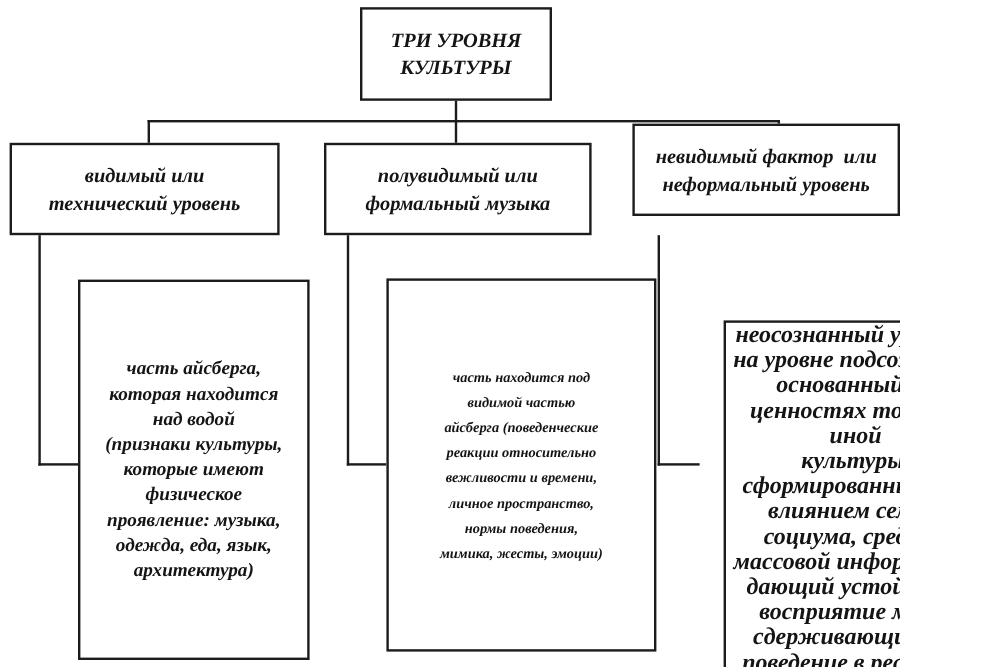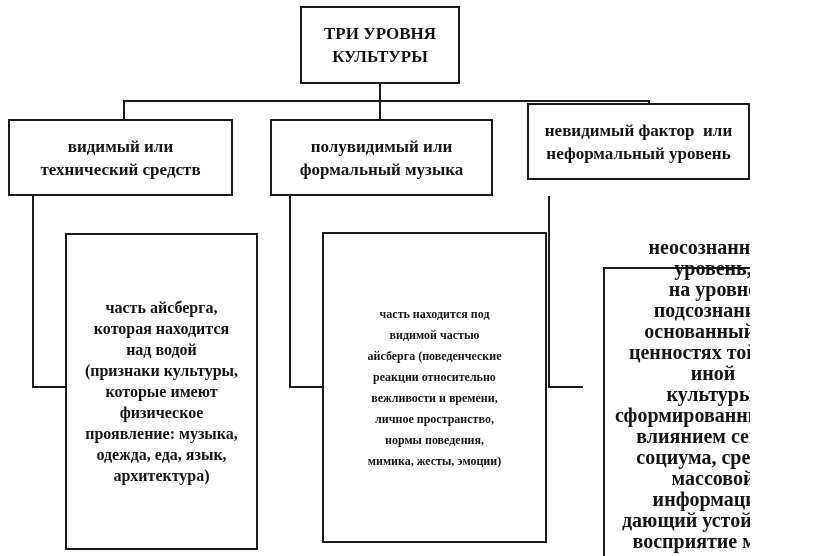--- a/index.html
+++ b/index.html
@@ -8,20 +8,21 @@
     background: #ffffff;
   }
   .canvas {
     position: relative;
     width: 750px;
     height: 556px;
     background: #ffffff;
     font-family: "Liberation Serif", "DejaVu Serif", serif;
     color: #141414;
     overflow: hidden;
+    font-style: italic;
   }
   .box {
     position: absolute;
     box-sizing: border-box;
     border: 2px solid #1c1c1c;
     background: #ffffff;
     display: flex;
     align-items: center;
     justify-content: center;
     text-align: center;
@@ -68,21 +69,21 @@
   </div>
 
   <div class="line ln-root-stem"></div>
   <div class="line ln-hbar"></div>
   <div class="line ln-drop-1"></div>
   <div class="line ln-drop-2"></div>
   <div class="line ln-drop-3"></div>
 
   <div class="box level-box-1">
     <span>видимый или
-технический средств</span>
+технический уровень</span>
   </div>
   <div class="box level-box-2">
     <span>полувидимый или
 формальный музыка</span>
   </div>
   <div class="box level-box-3">
     <span>невидимый фактор  или
 неформальный уровень</span>
   </div>
 

